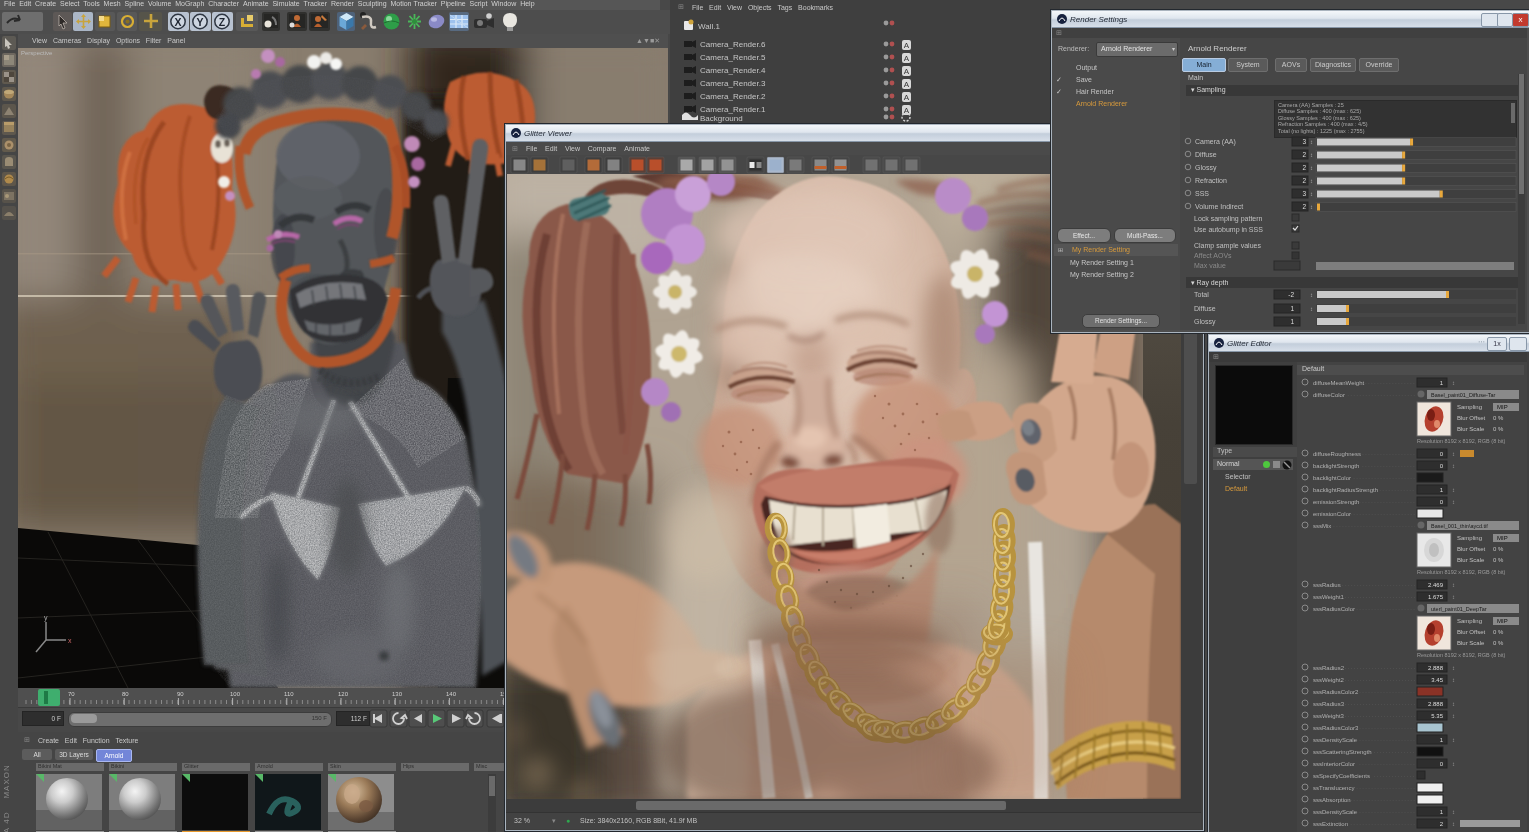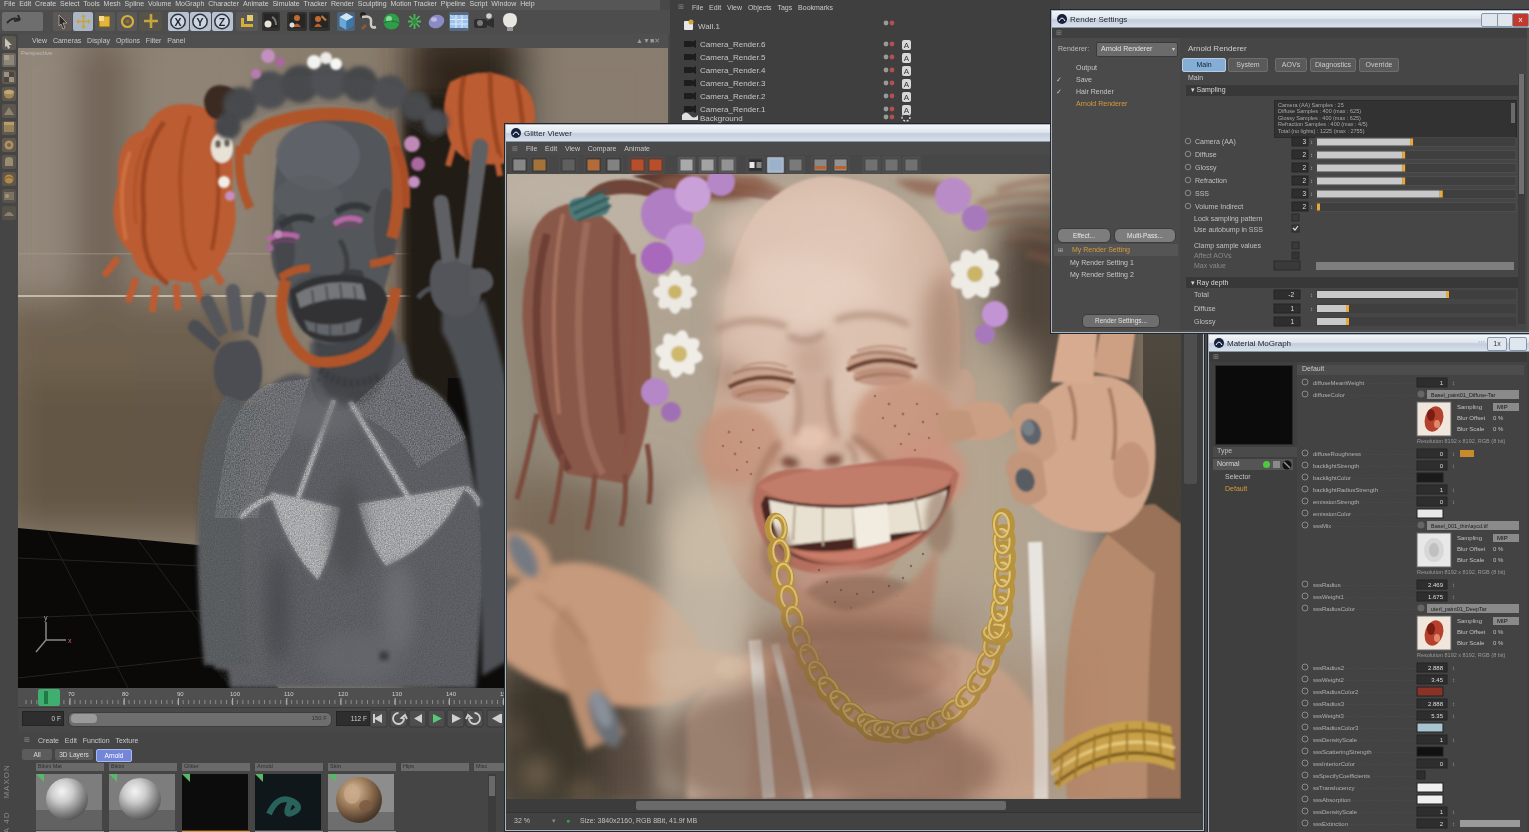--- a/index.html
+++ b/index.html
@@ -4,21 +4,21 @@
 <style>
   html,body{margin:0;padding:0;}
   body{width:1529px;height:832px;overflow:hidden;background:#474747;
        font-family:"Liberation Sans", sans-serif;position:relative;}
   .abs{position:absolute;}
   .t7{font-size:7px;color:#c9c9c9;white-space:nowrap;}
   .tbtn{position:absolute;height:19px;top:2px;border-radius:2px;}
   .wtitle{position:absolute;left:0;top:0;right:0;height:16px;
     background:linear-gradient(#f4f7fa,#dfe6ee 45%,#c3cedb 55%,#d7dfe9);
     border-bottom:1px solid #8897a8;}
-  .wtxt{position:absolute;left:18px;top:4px;font-size:8px;color:#1d2430;}
+  .wtxt{position:absolute;left:18px;top:4px;font-size:8px;color:#1d2430;font-style:italic;}
   .vbox{position:absolute;background:#2e2e2e;border:1px solid #242424;color:#cfcfcf;
         font-size:6.5px;text-align:right;padding-right:2px;}
 </style>
 </head>
 <body>
 
 <div class="abs" style="left:0;top:0;width:1529px;height:10px;background:#565656;"></div>
 <div class="abs" style="left:660px;top:0;width:869px;height:10px;background:#484848;"></div>
 <div class="abs t7" style="left:4px;top:0px;color:#d2d2d2;">File&nbsp;&nbsp;Edit&nbsp;&nbsp;Create&nbsp;&nbsp;Select&nbsp;&nbsp;Tools&nbsp;&nbsp;Mesh&nbsp;&nbsp;Spline&nbsp;&nbsp;Volume&nbsp;&nbsp;MoGraph&nbsp;&nbsp;Character&nbsp;&nbsp;Animate&nbsp;&nbsp;Simulate&nbsp;&nbsp;Tracker&nbsp;&nbsp;Render&nbsp;&nbsp;Sculpting&nbsp;&nbsp;Motion&nbsp;Tracker&nbsp;&nbsp;Pipeline&nbsp;&nbsp;Script&nbsp;&nbsp;Window&nbsp;&nbsp;Help</div>
 
@@ -1329,21 +1329,21 @@
       </div>
   </div>
 </div>
 
 <div class="abs" style="left:1208px;top:334px;width:320px;height:497px;background:#3f3f3f;border:1px solid #aab4be;box-shadow:0 0 0 1px #23282e;" id="mateditor">
   <div class="wtitle"></div>
   <svg class="abs" style="left:4px;top:2px;" width="12" height="12">
       <circle cx="6" cy="6" r="5" fill="#16213e"></circle>
       <path d="M3 8 q3 -6 6 0" stroke="#fff" stroke-width="1" fill="none"></path>
     </svg>
-  <div class="wtxt">Material MoGraph</div>
+  <div class="wtxt">Glitter Editor</div>
   <div class="abs" style="right:44px;top:3px;font-size:7px;color:#5a6a7c;">⋯</div>
   <div class="abs" style="right:22px;top:2px;width:18px;height:12px;background:#dfe6ee;border:1px solid #8897a8;border-radius:2px;font-size:7px;color:#334;text-align:center;line-height:11px;">1x</div>
   <div class="abs" style="right:2px;top:2px;width:16px;height:12px;background:#dfe6ee;border:1px solid #8897a8;border-radius:2px;"></div>
   <div class="abs" style="left:0;top:17px;width:318px;height:10px;background:#3a3a3a;">
       <span class="t7" style="position:absolute;left:4px;top:1px;color:#8a8a8a;">⊞</span>
     </div>
 
   <div class="abs" style="left:6px;top:30px;width:76px;height:78px;background:#0b0b0b;border:1px solid #2a2a2a;"></div>
   <div class="abs" style="left:4px;top:112px;width:80px;height:10px;background:#4a4a4a;font-size:7px;color:#c2c2c2;padding-left:4px;">Type</div>
   <div class="abs" style="left:4px;top:124px;width:80px;height:11px;background:#555;">

